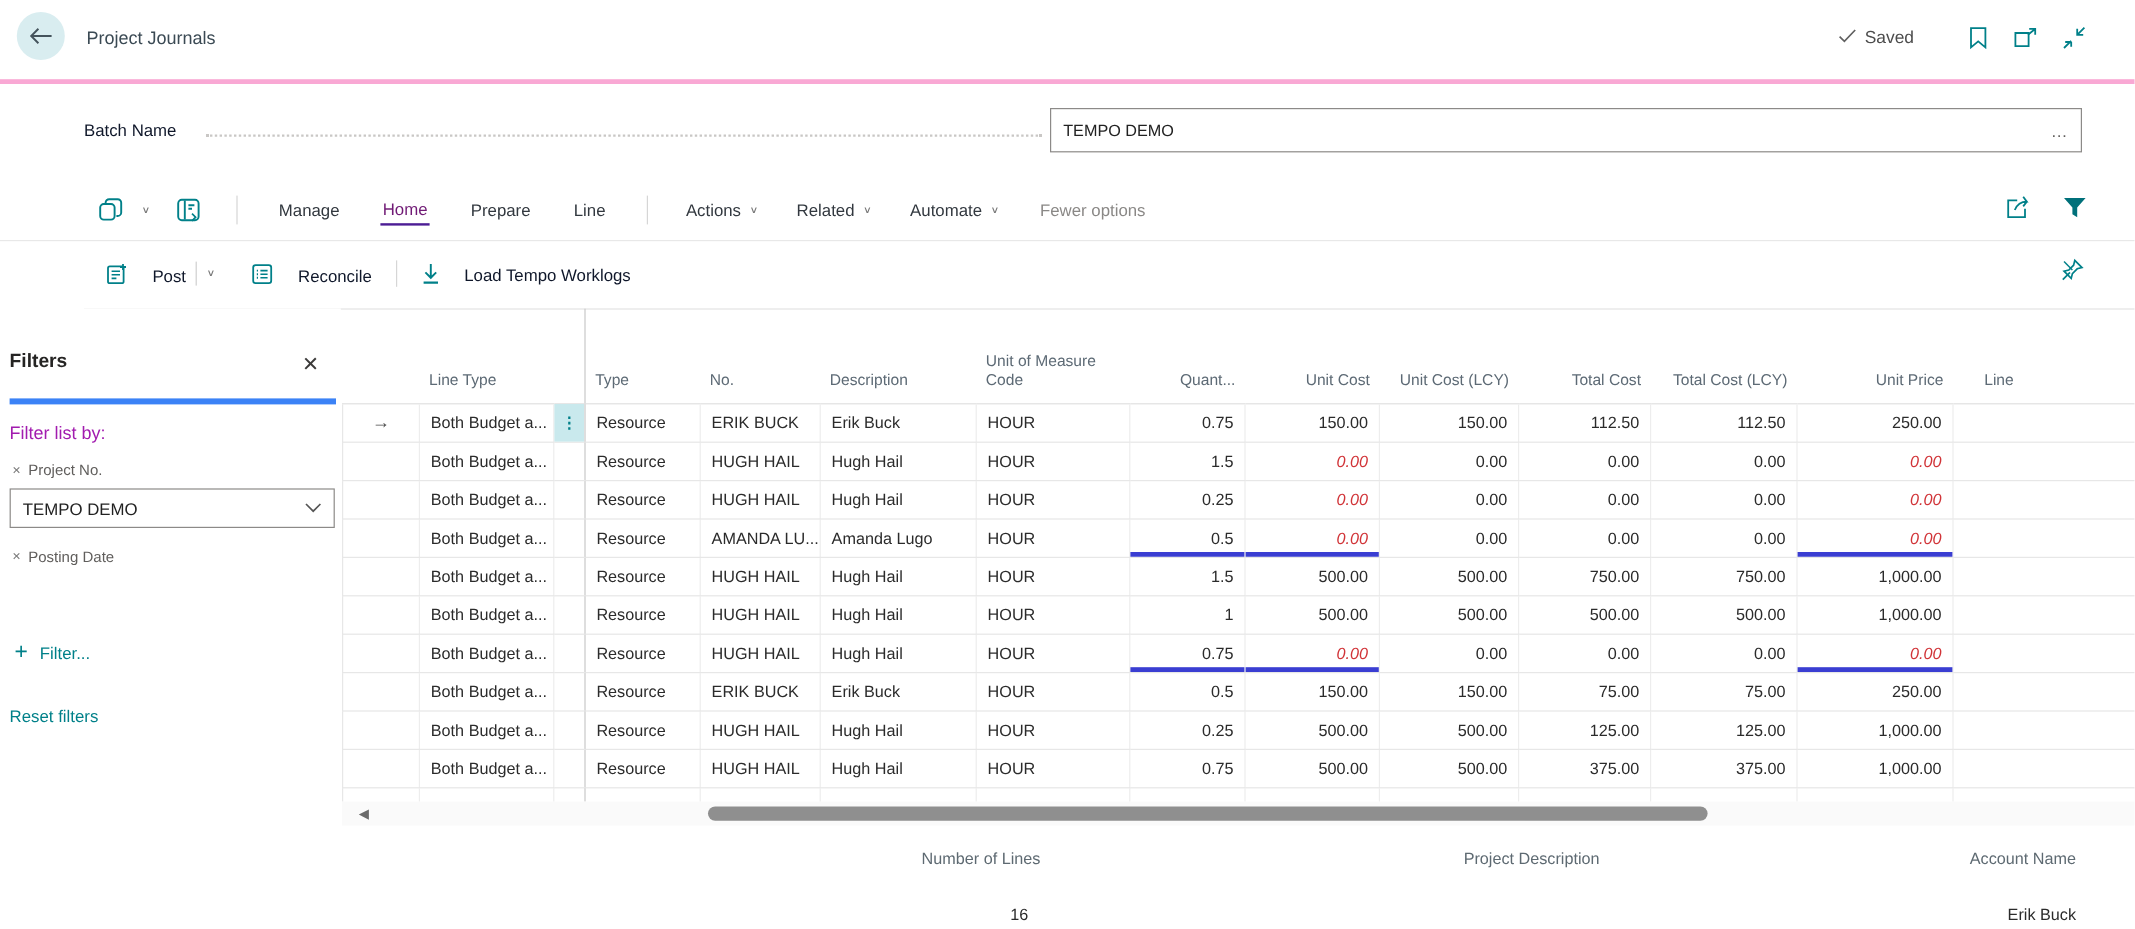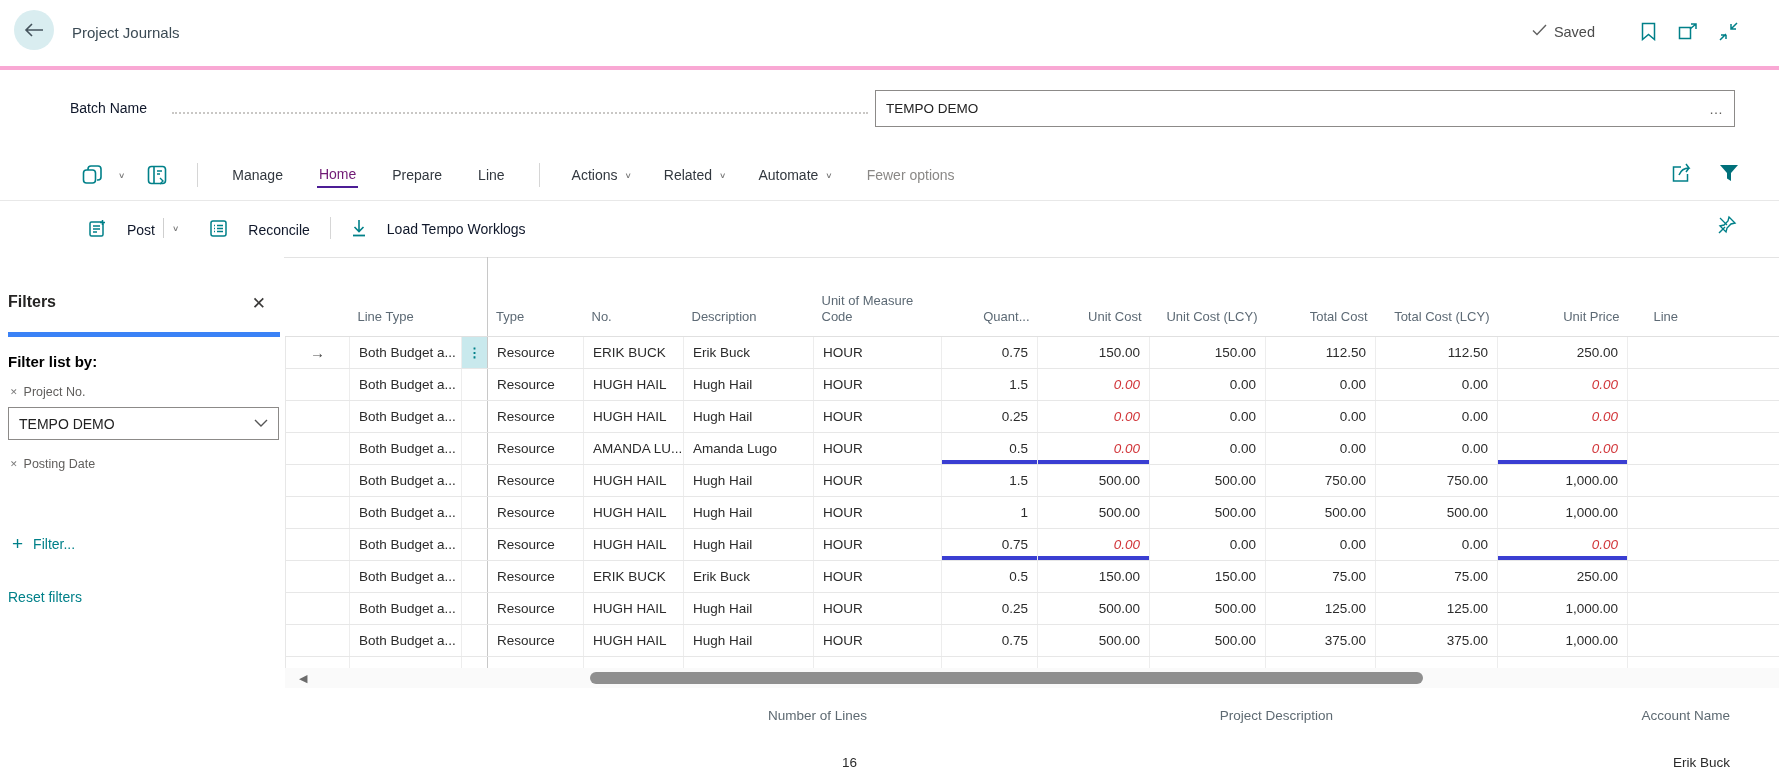--- a/index.html
+++ b/index.html
@@ -46,21 +46,21 @@
   .pin-right{ position:absolute; right:42px; top:215px; cursor:pointer;}
 
   
   .content-line{ position:absolute; left:70px; right:0; top:257px; border-top:1px solid #e3e3e3; }
 
   
   .filters{ position:absolute; left:0; top:257px; width:284px; bottom:0; background:#fff; }
   .f-head{ position:absolute; left:8px; right:4px; top:36px; height:44px; border-bottom:5px solid #3b82f6;}
   .f-title{ font-size:16px; font-weight:bold; color:#252423; }
   .f-close{ position:absolute; right:14px; top:0px; font-size:17px; color:#3b3a39; cursor:pointer;}
-  .f-listby{ position:absolute; left:8px; top:96px; font-size:15px; color:#000000;font-weight:bold; }
+  .f-listby{ position:absolute; left:8px; top:96px; font-size:15px; color:#a21caf; }
   .f-lab{ position:absolute; left:10px; font-size:12.5px; color:#605e5c; display:flex; gap:6px; align-items:center;}
   .f-x{ font-size:9px; color:#7a7a7a; cursor:pointer;}
   .f-box{ position:absolute; left:8px; width:271px; height:33px; border:1px solid #8c8a88; background:#fff;
           display:flex; align-items:center; padding:0 10px; font-size:14px; color:#222; }
   .f-box .dd{ margin-left:auto; color:#555; font-size:11px; cursor:pointer;}
   .f-add{ position:absolute; left:12px; top:276px; color:#008089; font-size:14px; cursor:pointer; display:flex; gap:10px; align-items:center;}
   .f-add .plus{ font-size:19px; font-weight:300; }
   .f-reset{ position:absolute; left:8px; top:332px; color:#008089; font-size:14px; cursor:pointer;}
 
   

